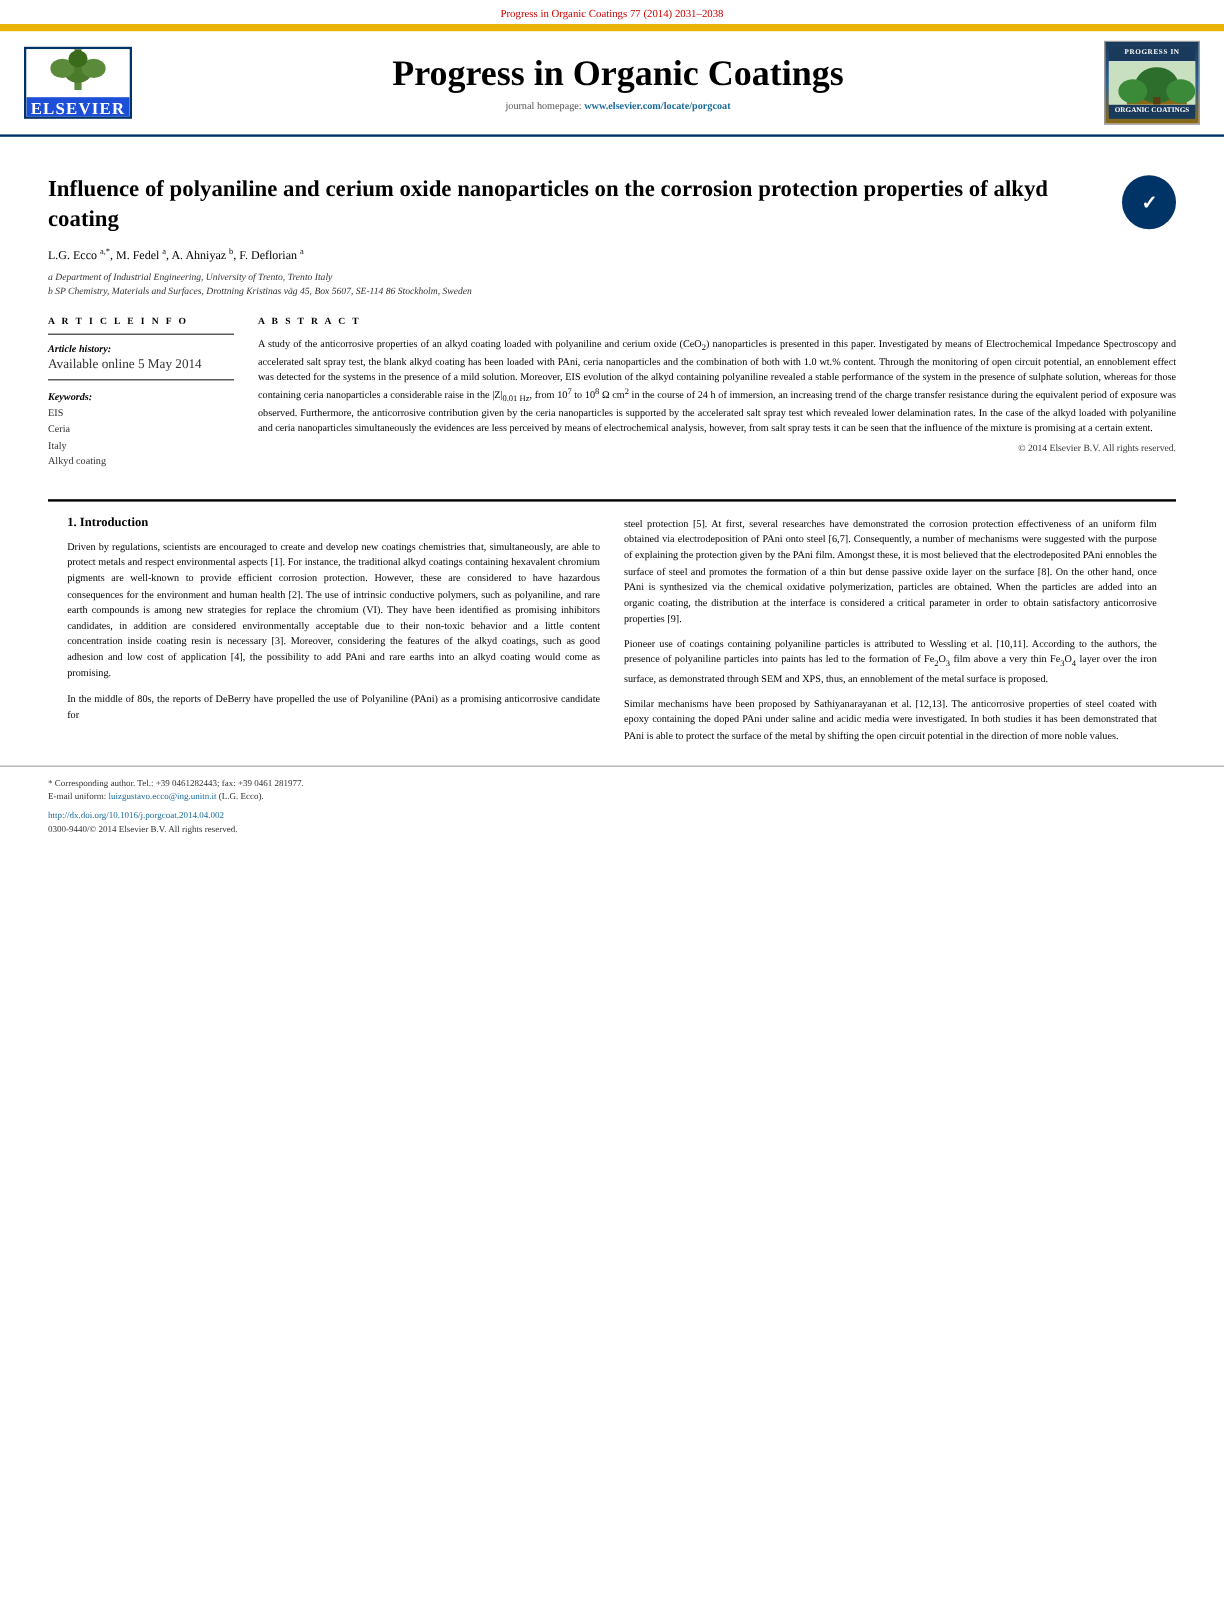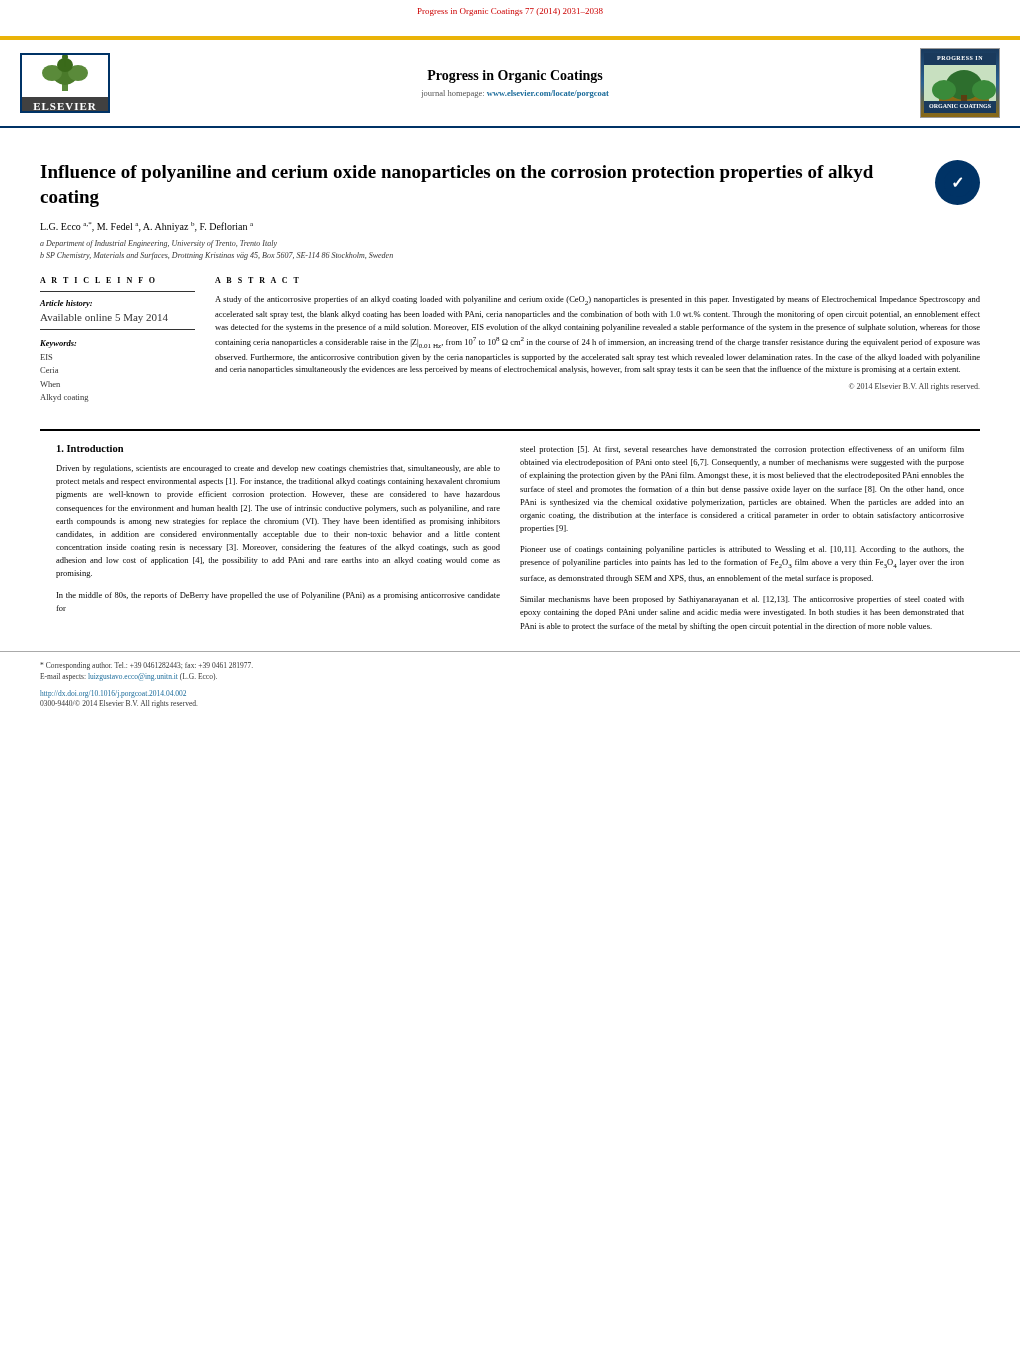--- a/index.html
+++ b/index.html
@@ -7,24 +7,24 @@
       background: #fff;
       font-family: 'Times New Roman', Times, serif;
       font-size: 9.5px;
       color: #000;
       width: 1020px;
       min-height: 1351px;
     }
 
     .top-bar {
       text-align: center;
-      padding: 6px 0 20px;
+      padding: 6px 0 4px;
       font-size: 9px;
       color: #c00;
-      border-bottom: 4px solid #eab308;
+      border-bottom: 6px solid #eab308;
     }
 
     .journal-header {
       display: flex;
       align-items: center;
       justify-content: space-between;
       padding: 8px 20px;
       border-bottom: 2px solid #003366;
     }
 
@@ -43,48 +43,48 @@
     }
 
     .elsevier-logo .logo-top {
       background: #fff;
       width: 100%;
       text-align: center;
       padding: 2px;
     }
 
     .elsevier-logo .logo-bottom {
-      background: #404040;
+      background: #1d4ed8;
       width: 100%;
       text-align: center;
       padding: 3px;
       color: #fff;
       font-weight: bold;
-      font-size: 11px;
+      font-size: 14px;
       letter-spacing: 1px;
     }
 
     .journal-center {
       text-align: center;
       flex: 1;
     }
 
     .contents-line {
       font-size: 8.5px;
       color: #555;
       margin-bottom: 4px;
     }
 
     .contents-line a {
       color: #1a6b9a;
       text-decoration: none;
     }
 
     .journal-title-main {
-      font-size: 14px;
+      font-size: 30px;
       font-weight: bold;
       color: #000;
       font-family: 'Times New Roman', serif;
       margin-bottom: 4px;
     }
 
     .journal-homepage {
       font-size: 8.5px;
       color: #555;
     }
@@ -360,21 +360,21 @@
     <div class="article-info">
       <div class="article-info-title">A R T I C L E   I N F O</div>
       <hr class="divider-line">
       <div class="info-section-title">Article history:</div>
       <div class="info-item">Available online 5 May 2014</div>
       <hr class="divider-line" style="margin-top:6px;">
       <div class="keywords-section">
         <div class="keyword-title">Keywords:</div>
         <div class="keyword-item">EIS</div>
         <div class="keyword-item">Ceria</div>
-        <div class="keyword-item">When</div>
+        <div class="keyword-item">Italy</div>
         <div class="keyword-item">Alkyd coating</div>
       </div>
     </div>
 
     <div class="abstract-section">
       <div class="abstract-title">A B S T R A C T</div>
       <div class="abstract-text">
         A study of the anticorrosive properties of an alkyd coating loaded with polyaniline and cerium oxide
         (CeO<sub>2</sub>) nanoparticles is presented in this paper. Investigated by means of Electrochemical Impedance
         Spectroscopy and accelerated salt spray test, the blank alkyd coating has been loaded with PAni, ceria
@@ -415,21 +415,21 @@
     </p>
     <p class="body-text">
       Similar mechanisms have been proposed by Sathiyanarayanan et al. [12,13]. The anticorrosive properties of steel coated with epoxy containing the doped PAni under saline and acidic media were investigated. In both studies it has been demonstrated that PAni is able to protect the surface of the metal by shifting the open circuit potential in the direction of more noble values.
     </p>
   </div>
 </div>
 
 <div class="footnote-area">
   <div class="footnote-line">* Corresponding author. Tel.: +39 0461282443; fax: +39 0461 281977.</div>
   <div class="footnote-line">
-    <span>E-mail aspects: </span>
+    <span>E-mail uniform: </span>
     <a class="footnote-link">luizgustavo.ecco@ing.unitn.it</a>
     <span> (L.G. Ecco).</span>
   </div>
   <div style="margin-top:6px;">
     <a class="footnote-link">http://dx.doi.org/10.1016/j.porgcoat.2014.04.002</a>
   </div>
   <div class="footnote-line">0300-9440/© 2014 Elsevier B.V. All rights reserved.</div>
 </div>
 
 </body></html>

